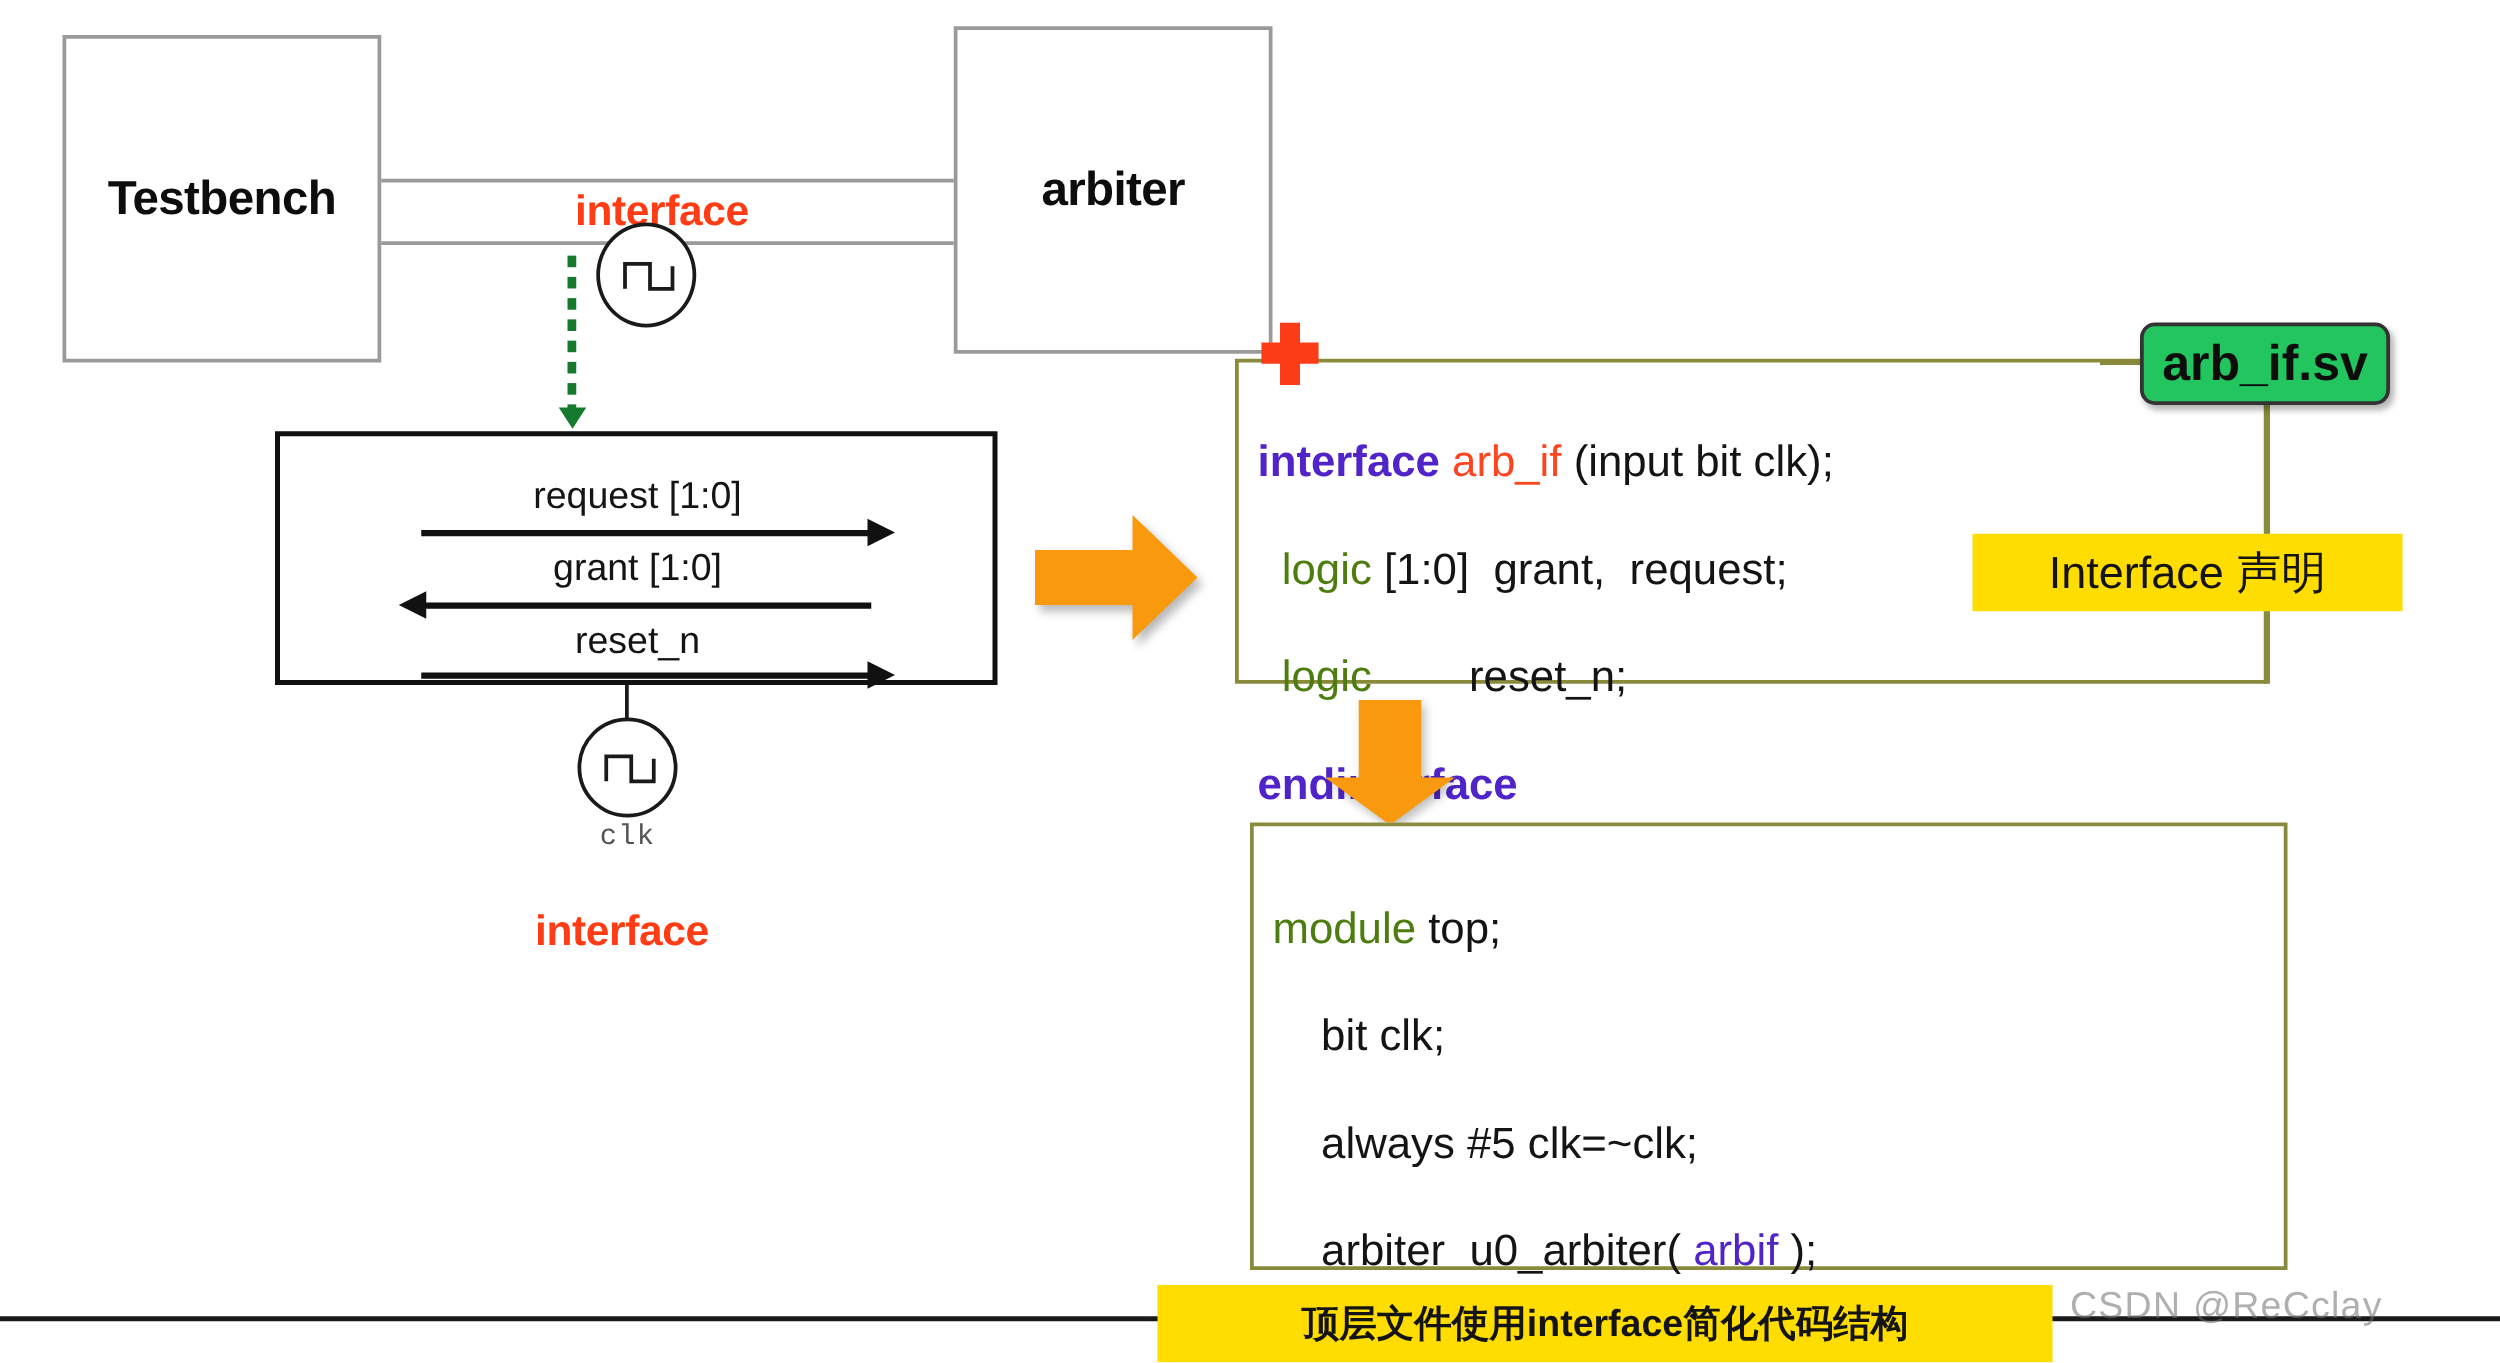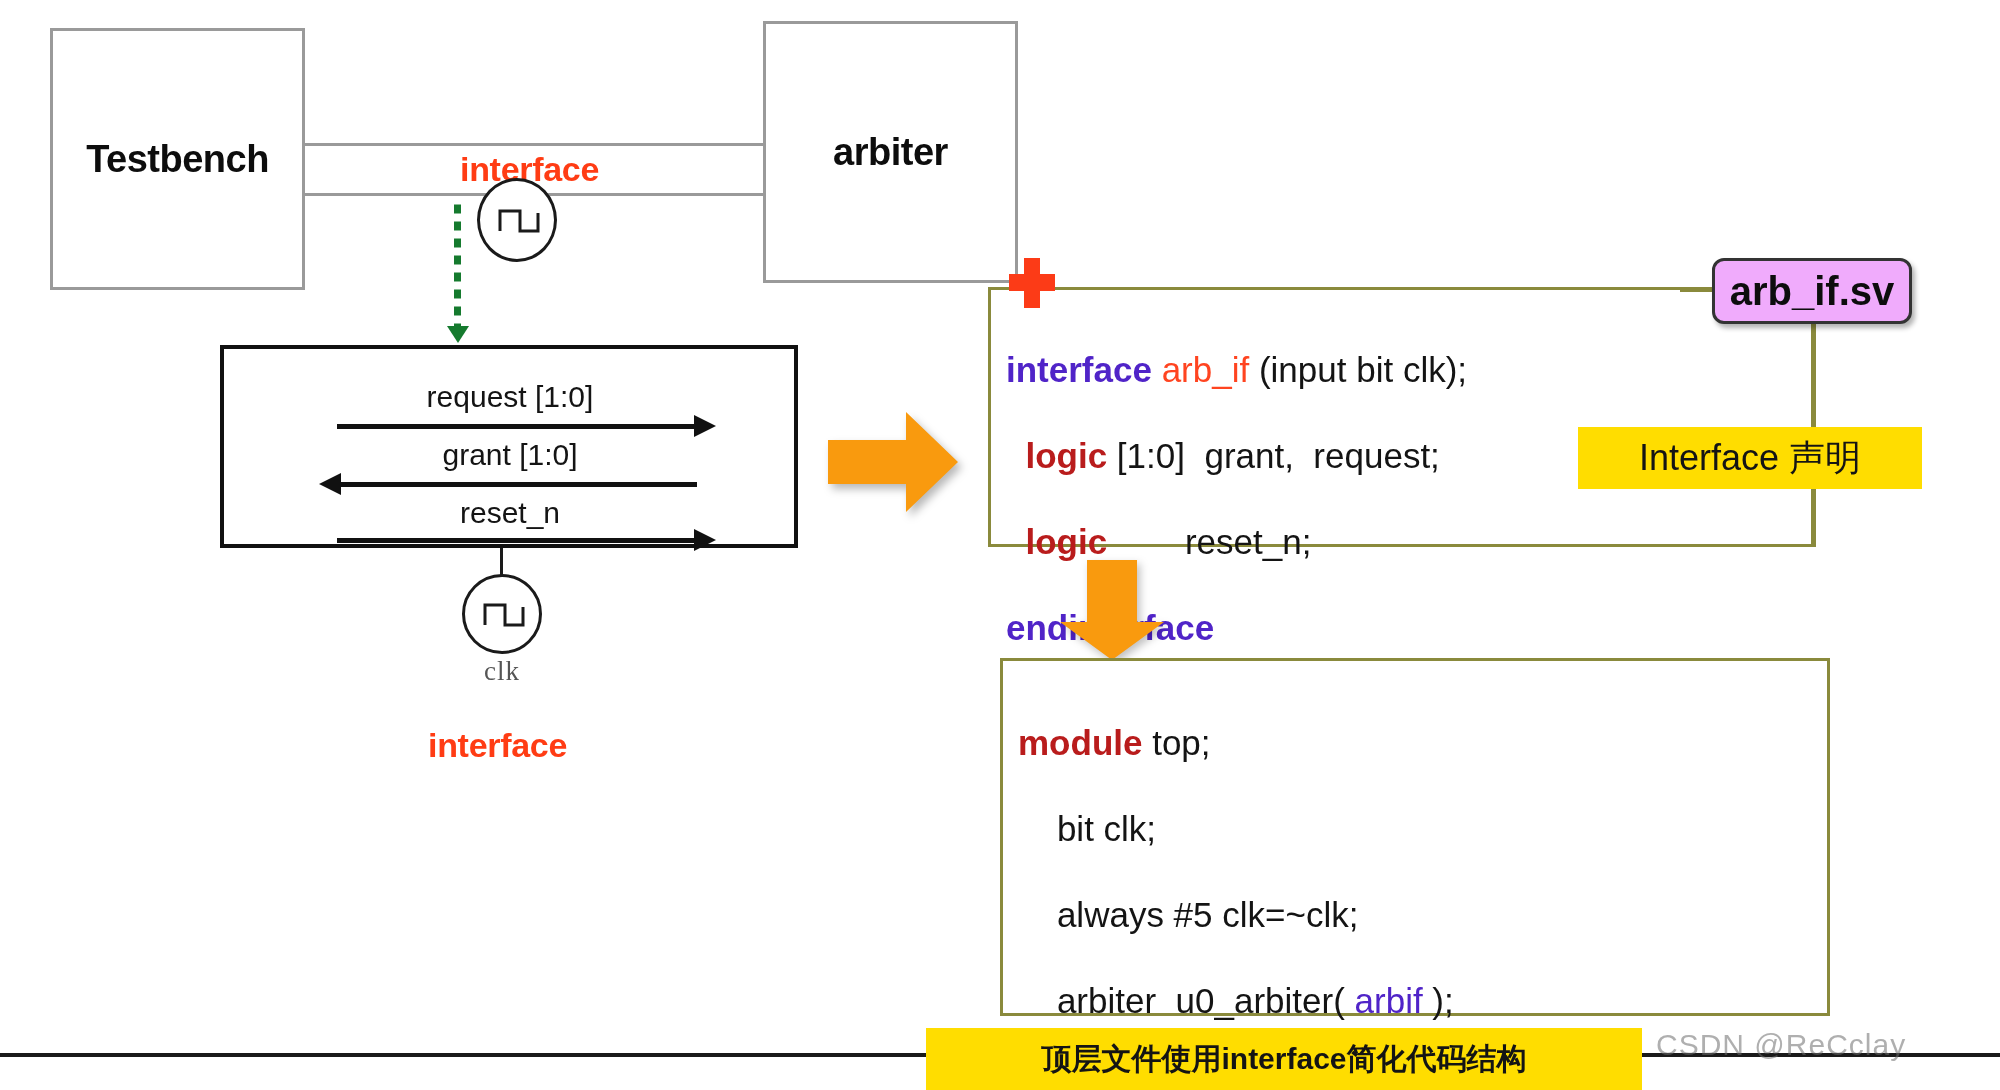--- a/index.html
+++ b/index.html
@@ -88,22 +88,22 @@
     border-bottom: 11px solid transparent;
     border-left: 22px solid #111;
   }
   .arrow-l {
     width: 0; height: 0;
     border-top: 11px solid transparent;
     border-bottom: 11px solid transparent;
     border-right: 22px solid #111;
   }
   .clk-text {
-    font-family: Liberation Serif, serif;
-    font-size: 27px;
+    font-family: Liberation Mono, monospace;
+    font-size: 23px;
     color: #555;
     letter-spacing: 1px;
   }
 
   
   .orange-arrow-r {
     filter: drop-shadow(4px 5px 4px rgba(0,0,0,0.28));
   }
   .orange-arrow-d {
     filter: drop-shadow(3px 4px 4px rgba(0,0,0,0.25));
@@ -116,27 +116,27 @@
     box-sizing: border-box;
   }
   .code {
     font-family: "Liberation Sans", sans-serif;
     font-size: 35px;
     line-height: 43px;
     color: #141414;
     white-space: pre;
   }
   .kw { color: #5024c8; font-weight: bold; }
-  .kw-b { color: #b91c1c; font-weight: bold; }
+  .kw-b { color: #4d7c0f; font-weight: normal; }
   .red-id { color: #ff4420; }
   .purple-id { color: #5024c8; }
 
   
   .callout {
-    background: #f0abfc;
+    background: #22c55e;
     border: 3px solid #333;
     border-radius: 12px;
     display: flex;
     align-items: center;
     justify-content: center;
     box-sizing: border-box;
     box-shadow: 3px 4px 5px rgba(0,0,0,0.30);
   }
   .callout-text {
     font-weight: bold;

